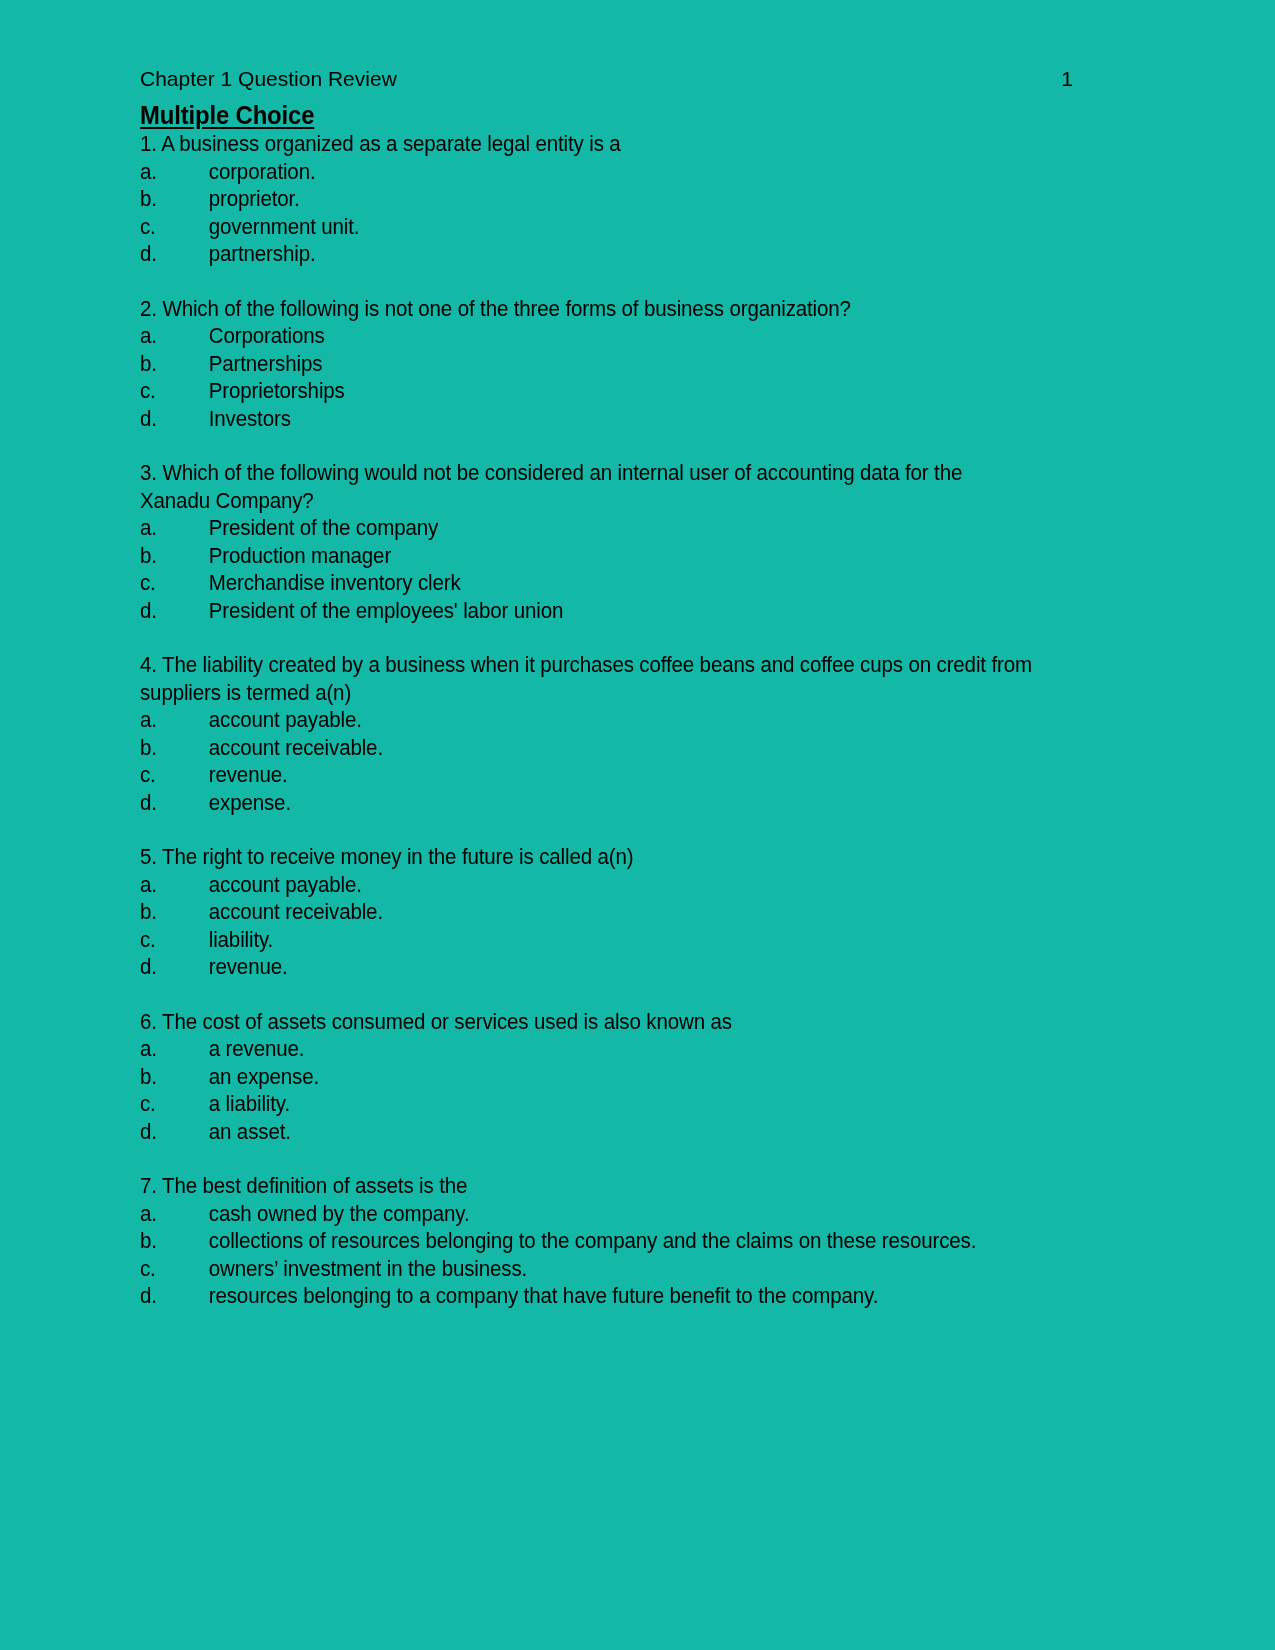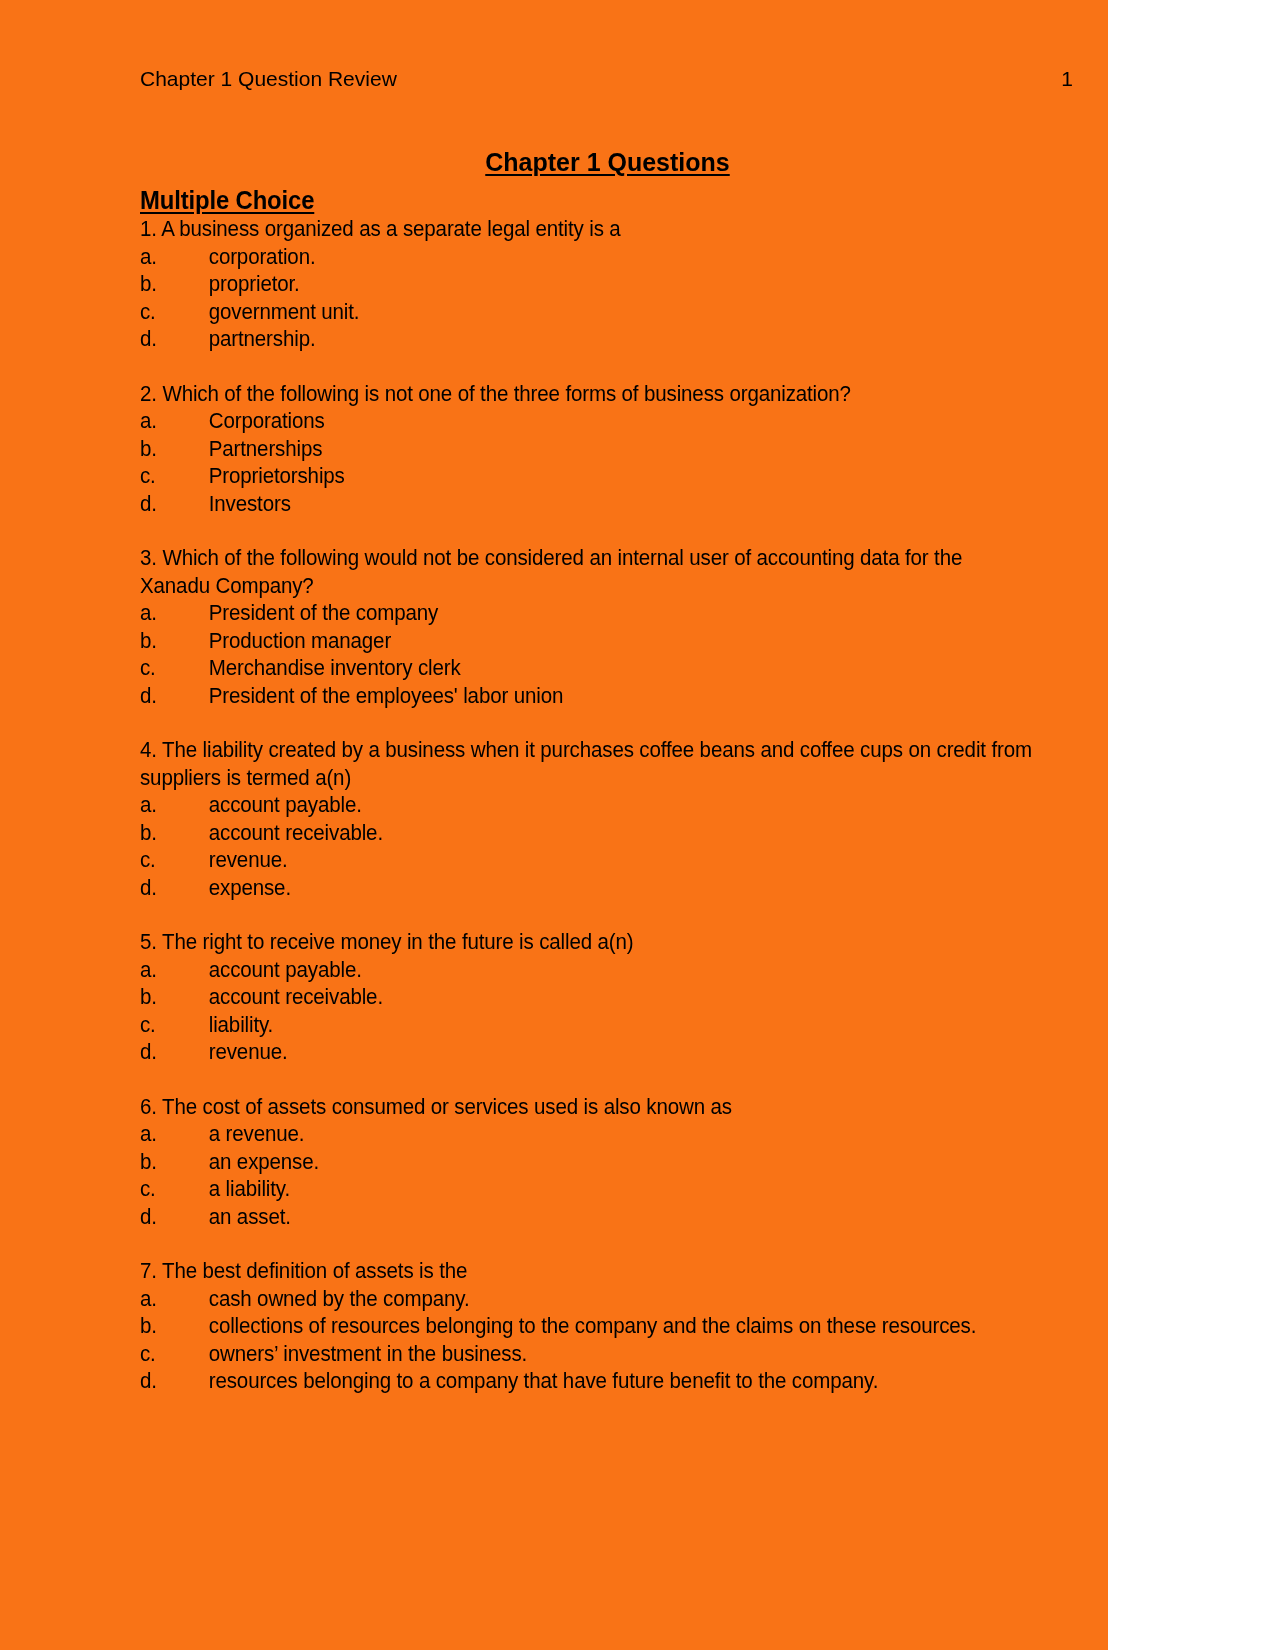--- a/index.html
+++ b/index.html
@@ -6,23 +6,23 @@
     margin: 0;
     padding: 0;
     background: #ffffff;
   }
   body {
     font-family: "Liberation Sans", "DejaVu Sans", sans-serif;
     color: #000000;
   }
   .page {
     position: relative;
-    width: 1108px;
+    width: 1275px;
     height: 1650px;
-    background: #f97316;
+    background: #14b8a6;
     box-sizing: border-box;
     overflow: hidden;
   }
   .sheet {
     position: absolute;
     left: 140px;
     top: 66px;
     width: 935px;
   }
   
@@ -103,23 +103,20 @@
 <body>
 
 <div class="page">
   <div class="sheet">
 
     <div class="running-header">
       <div class="hdr-left">Chapter 1 Question Review</div>
       <div class="hdr-right">1</div>
     </div>
 
-    <div class="doc-title">
-      <span>Chapter 1 Questions</span>
-    </div>
 
     <div class="doc-text">
       <div class="section-title">
         <span>Multiple Choice</span>
       </div>
 
       <div id="questions-container">
           <div class="question-block">
             <div class="q-stem">1.  A business organized as a separate legal entity is a</div>
             <div class="option-row">

